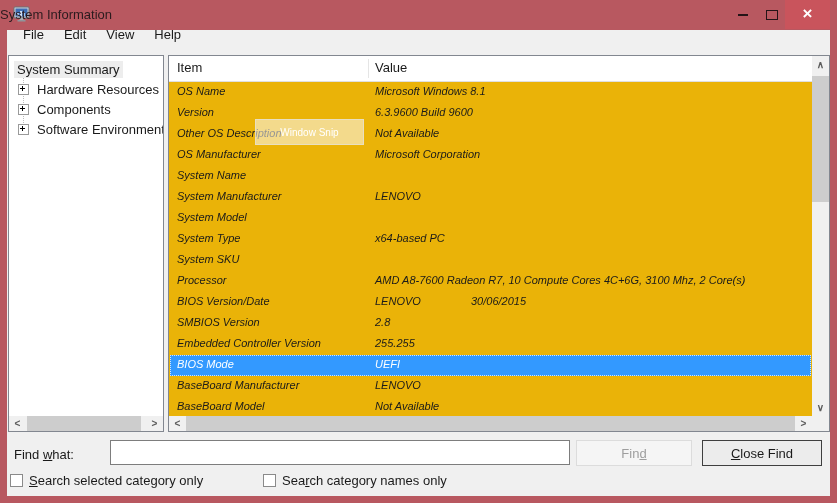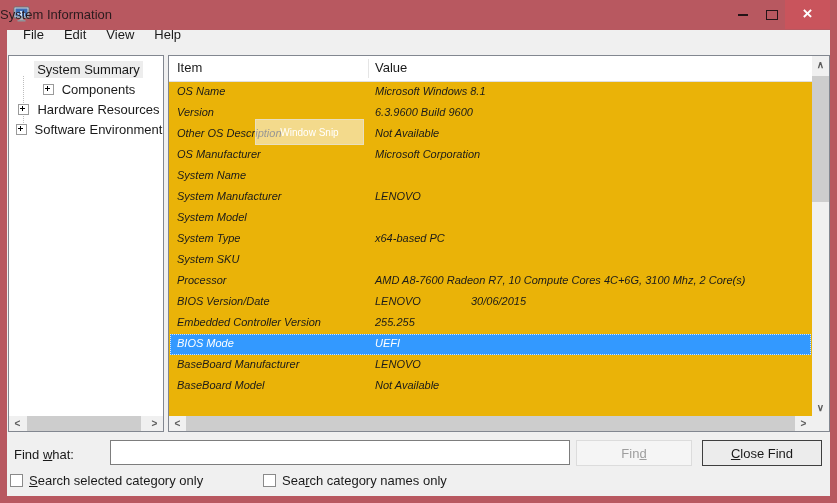--- a/index.html
+++ b/index.html
@@ -20,21 +20,21 @@
   .btn-close{left:785px;width:45px;background:var(--c-close,#c9545c);}
   .glyph-min{width:10px;height:2px;background:#241417;}
   .glyph-max{width:10px;height:8px;border:1.5px solid #241417;background:transparent;}
   .glyph-close{color:#fff;font-size:17px;line-height:17px;font-weight:bold;margin-top:-2px;}
   
   .menubar{position:absolute;left:7px;top:30px;width:823px;height:25px;background:var(--c-window,#f0f0f0);display:flex;align-items:center;padding-left:6px;box-sizing:border-box;}
   .menu-item{padding:3px 10px 20px 10px;font-size:13px;color:#1a1a1a;}
   
   .tree-panel{position:absolute;left:8px;top:55px;width:156px;height:377px;background:#fff;border:1px solid #828790;box-sizing:border-box;overflow:hidden;}
   .tree-items{position:absolute;left:0;top:3px;right:0;}
-  .tree-item{height:20px;display:flex;align-items:center;font-size:13px;color:#1a1a1a;padding-left:5px;white-space:nowrap;overflow:hidden;position:relative;z-index:2;justify-content:center;}
+  .tree-item{height:20px;display:flex;align-items:center;font-size:13px;color:#1a1a1a;padding-left:5px;white-space:nowrap;overflow:hidden;position:relative;z-index:2;}
   .tree-item .tlabel{padding:1px 3px;}
   .tree-item.selected .tlabel{background:#ededed;}
   .expander{display:none;width:9px;height:9px;border:1px solid #9a9a9a;background:#fff;margin:0 5px 0 4px;position:relative;flex:none;}
   .tree-item.expandable .expander{display:block;}
   .expander::before{content:"";position:absolute;left:1px;top:3px;width:5px;height:1px;background:#000;}
   .expander::after{content:"";position:absolute;left:3px;top:1px;width:1px;height:5px;background:#000;}
   .tree-connector{position:absolute;left:14px;top:20px;height:53px;border-left:1px dotted #bdbdbd;z-index:1;}
   .tree-hscroll{position:absolute;left:0;bottom:0;right:0;height:15px;background:#f0f0f0;}
   
   .sb-btn{position:absolute;display:flex;align-items:center;justify-content:center;color:#5c5c5c;background:#f0f0f0;font-size:10px;font-weight:bold;}
@@ -120,26 +120,26 @@
     <div class="tree-connector"></div>
     <div class="tree-items">
 
         <div class="tree-item selected">
 
           <span class="tlabel">System Summary</span>
         </div>
 
         <div class="tree-item expandable">
           <span class="expander"></span>
-          <span class="tlabel">Components</span>
+          <span class="tlabel">Hardware Resources</span>
         </div>
 
         <div class="tree-item expandable">
           <span class="expander"></span>
-          <span class="tlabel">Hardware Resources</span>
+          <span class="tlabel">Components</span>
         </div>
 
         <div class="tree-item expandable">
           <span class="expander"></span>
           <span class="tlabel">Software Environment</span>
         </div>
       </div>
     <div class="tree-hscroll">
       <div class="sb-btn hs-left">&lt;</div>
       <div class="sb-thumb" style="left:18px;width:114px;top:0;bottom:0;"></div>
@@ -214,20 +214,25 @@
           <span class="cell c-value">AMD A8-7600 Radeon R7, 10 Compute Cores 4C+6G, 3100 Mhz, 2 Core(s)</span>
           <span class="cell c-value2"></span>
         </div>
 
         <div class="lv-row">
           <span class="cell c-item">BIOS Version/Date</span>
           <span class="cell c-value">LENOVO</span>
           <span class="cell c-value2">30/06/2015</span>
         </div>
 
+        <div class="lv-row">
+          <span class="cell c-item">SMBIOS Version</span>
+          <span class="cell c-value">2.8</span>
+          <span class="cell c-value2"></span>
+        </div>
 
         <div class="lv-row">
           <span class="cell c-item">Embedded Controller Version</span>
           <span class="cell c-value">255.255</span>
           <span class="cell c-value2"></span>
         </div>
 
         <div class="lv-row selected">
           <span class="cell c-item">BIOS Mode</span>
           <span class="cell c-value">UEFI</span>

